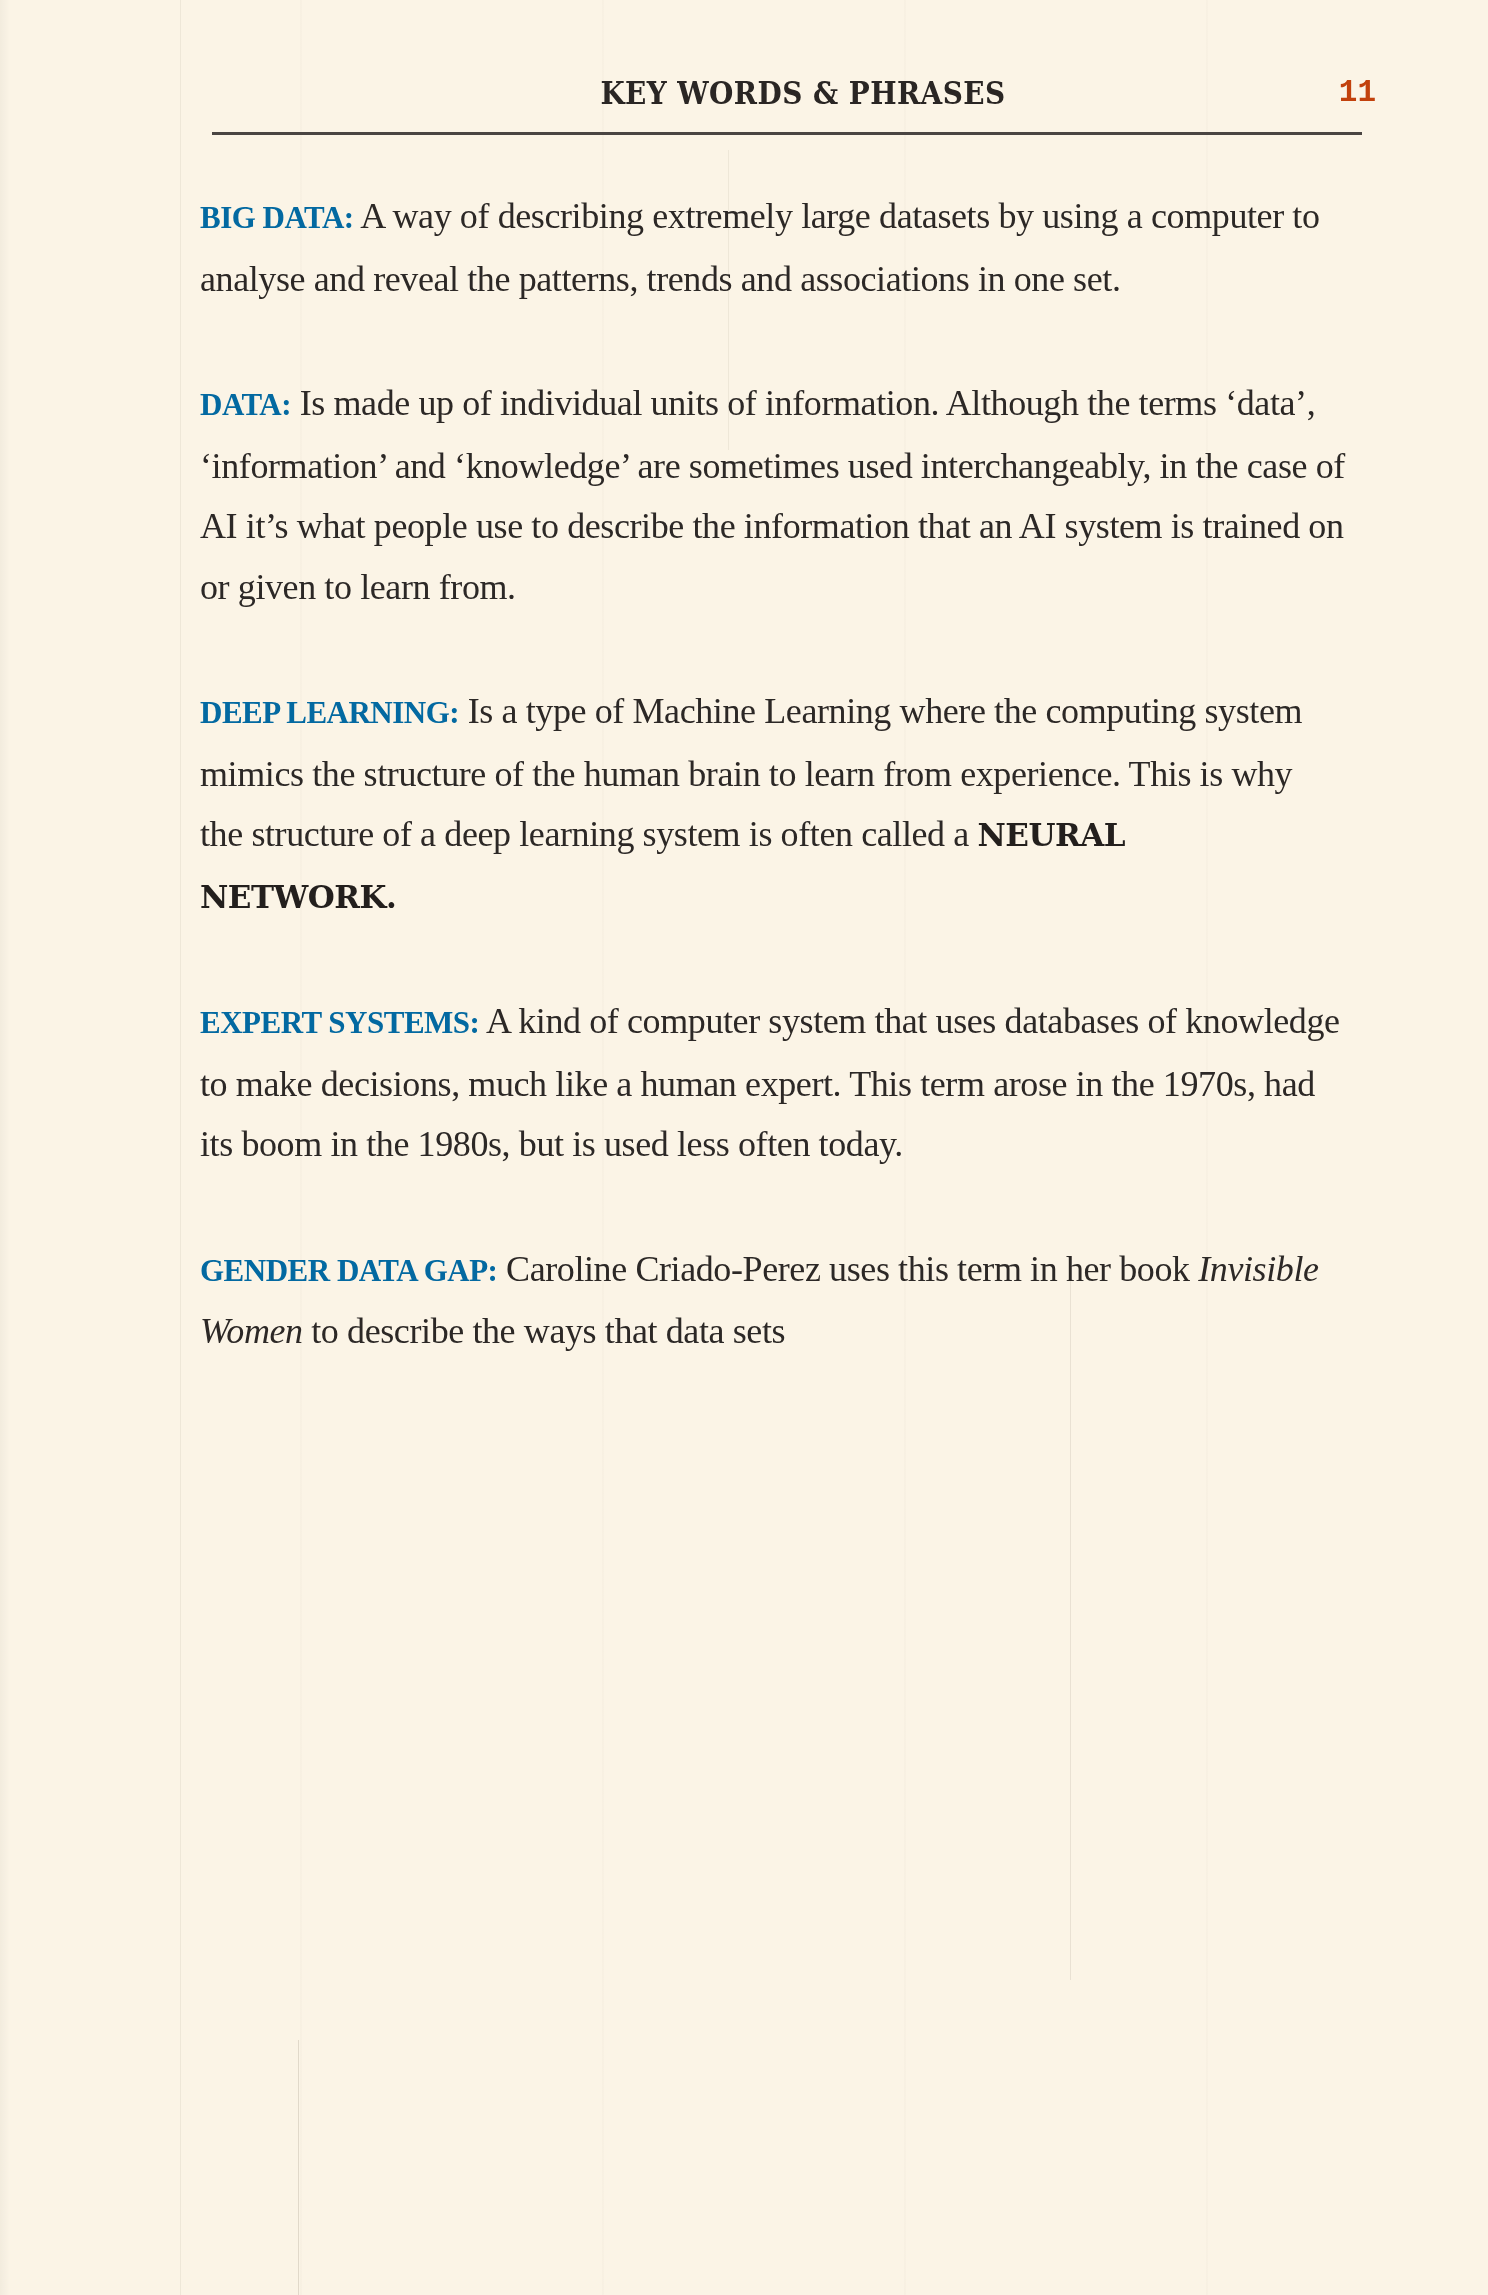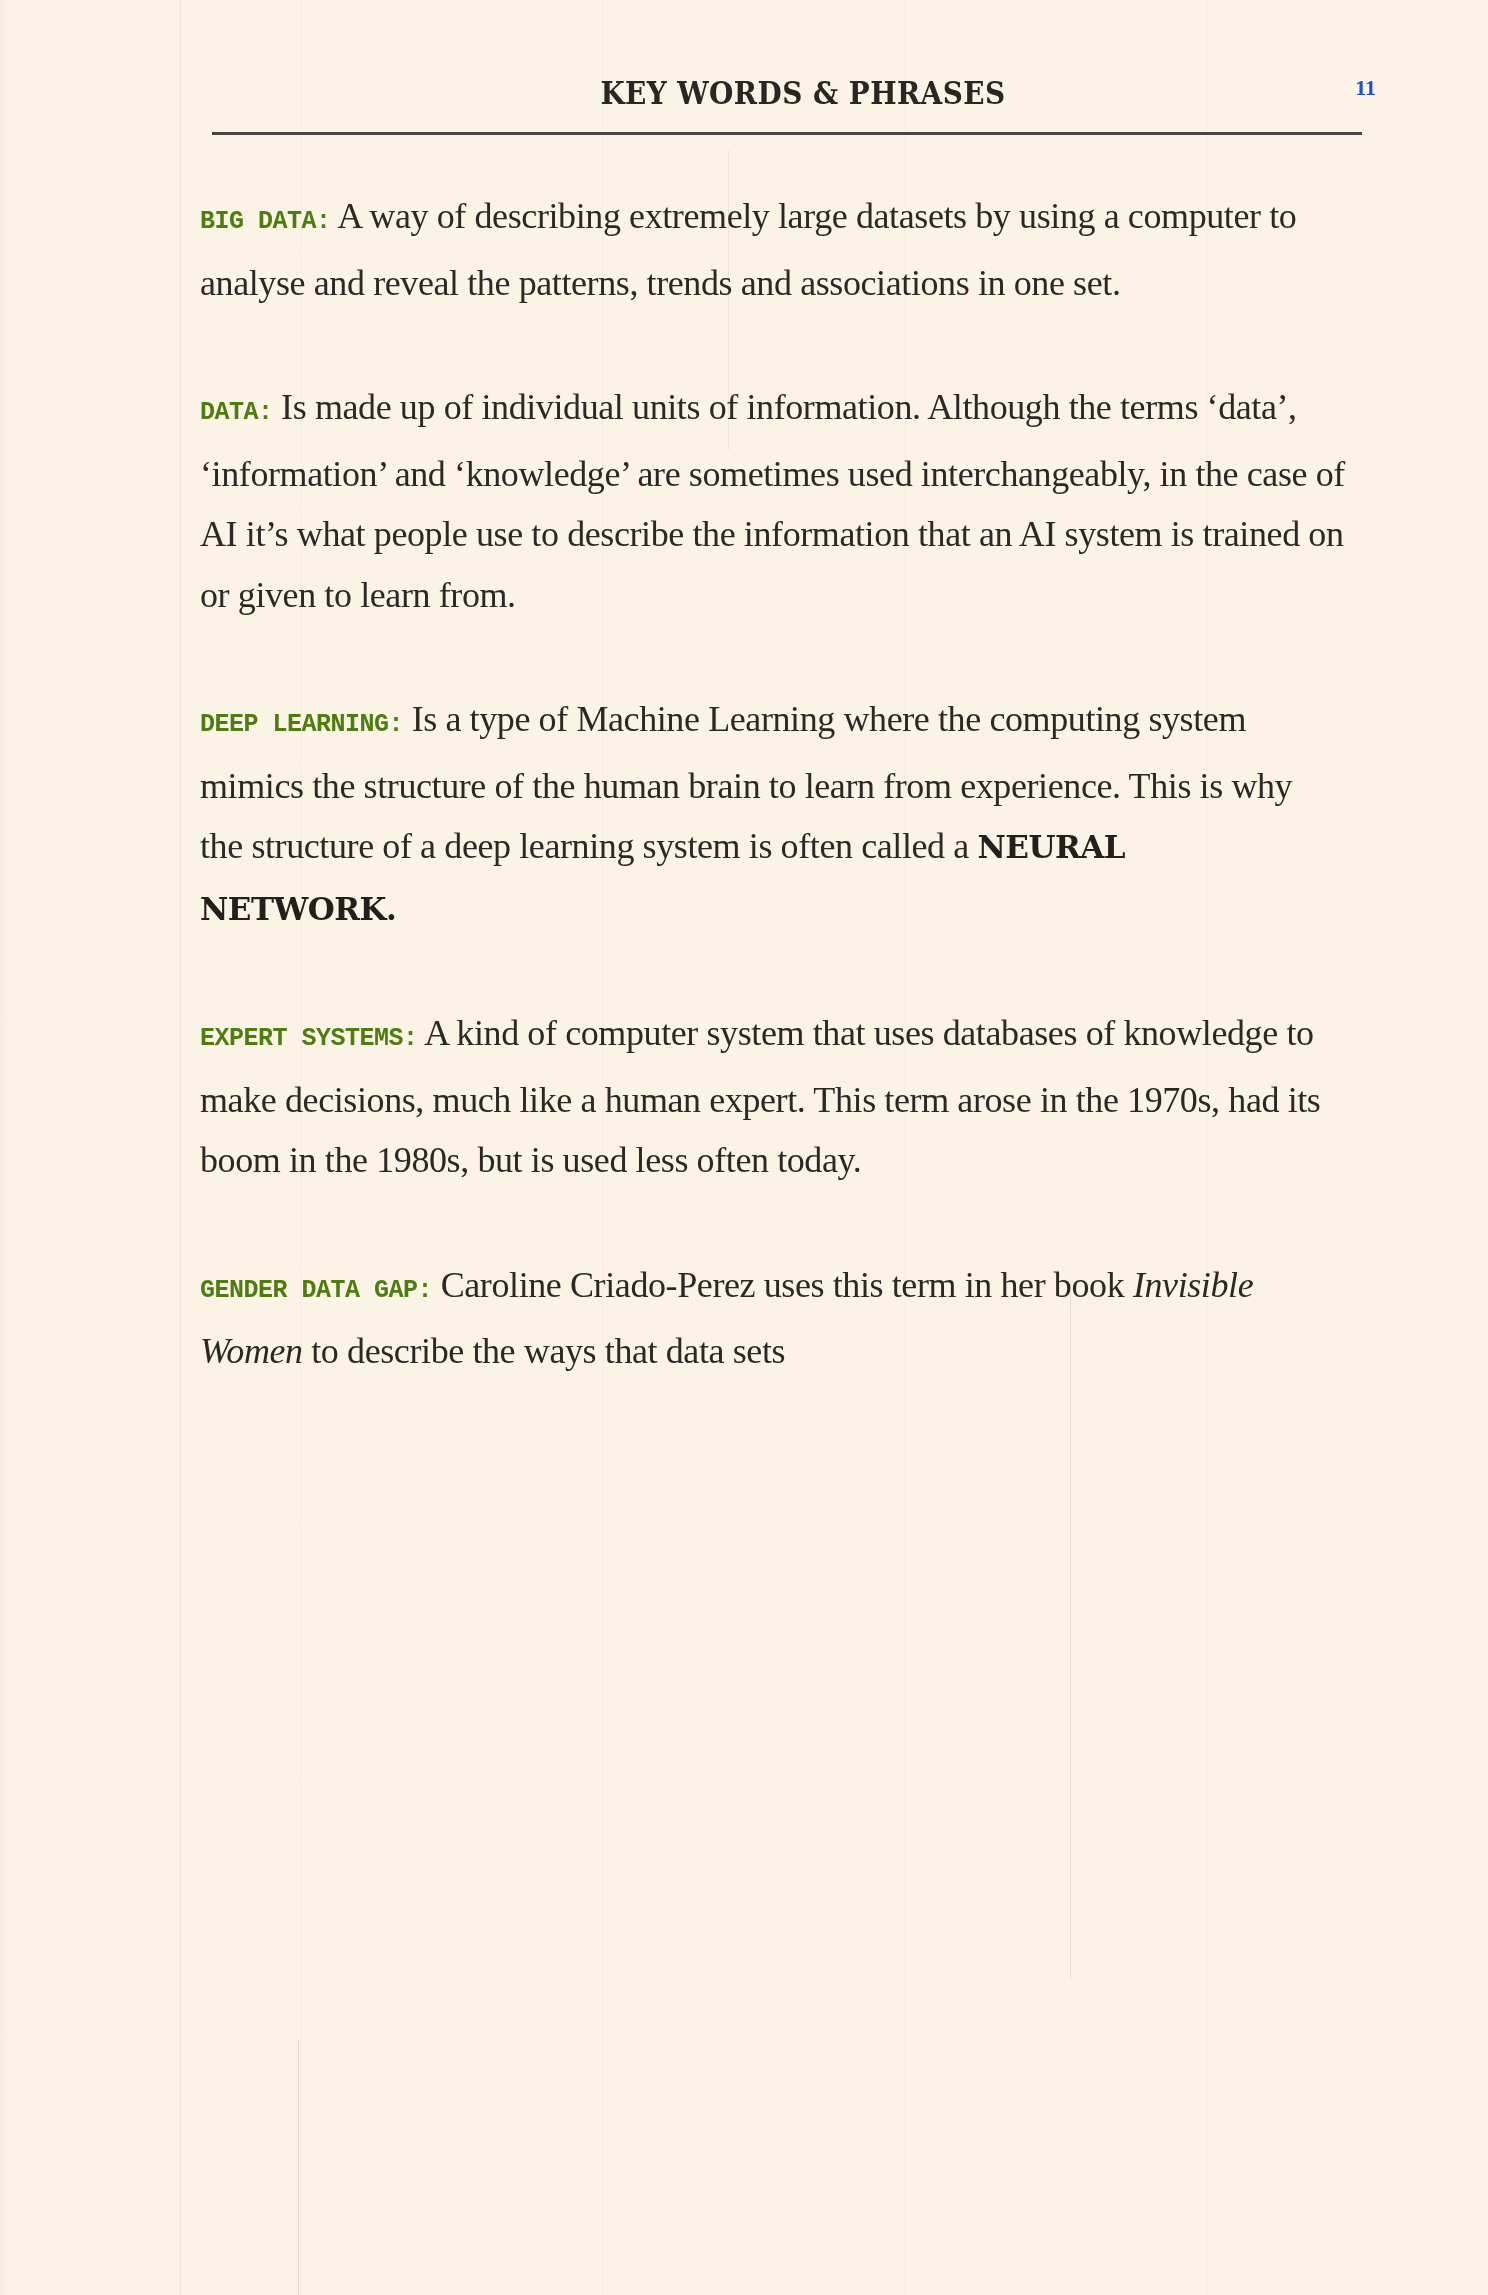--- a/index.html
+++ b/index.html
@@ -46,24 +46,24 @@
     font-weight: bold;
     font-size: 31px;
     letter-spacing: 0.5px;
     transform: scaleX(0.9);
     color: #2a2624;
   }
   .running-head .folio {
     position: absolute;
     right: 2px;
     top: 5px;
-    font-family: Liberation Serif, serif;
+    font-family: Liberation Mono, monospace;
     font-weight: bold;
-    font-size: 22px;
-    color: #1d4ed8;
+    font-size: 31px;
+    color: #c2410c;
   }
   .head-rule {
     position: absolute;
     left: 212px;
     top: 132px;
     width: 1150px;
     height: 3px;
     background: #4a4542;
   }
   .entries {
@@ -75,25 +75,25 @@
   .entry {
     margin: 0;
     font-family: "Liberation Serif", serif;
     font-size: 36px;
     line-height: 60.5px;
     color: #2c2826;
     letter-spacing: -0.4px;
   }
   .entry + .entry { margin-top: 64px; }
   .term {
-    font-family: Liberation Mono, monospace;
+    font-family: Liberation Serif, serif;
     font-weight: bold;
-    font-size: 25px;
+    font-size: 31px;
     letter-spacing: -0.5px;
-    color: #4d7c0f;
+    color: #0369a1;
   }
   .inline-term {
     font-family: "DejaVu Serif", serif;
     font-weight: bold;
     font-size: 31px;
     letter-spacing: -0.5px;
     color: #231f1d;
   }
   em { font-style: italic; }
 </style>

